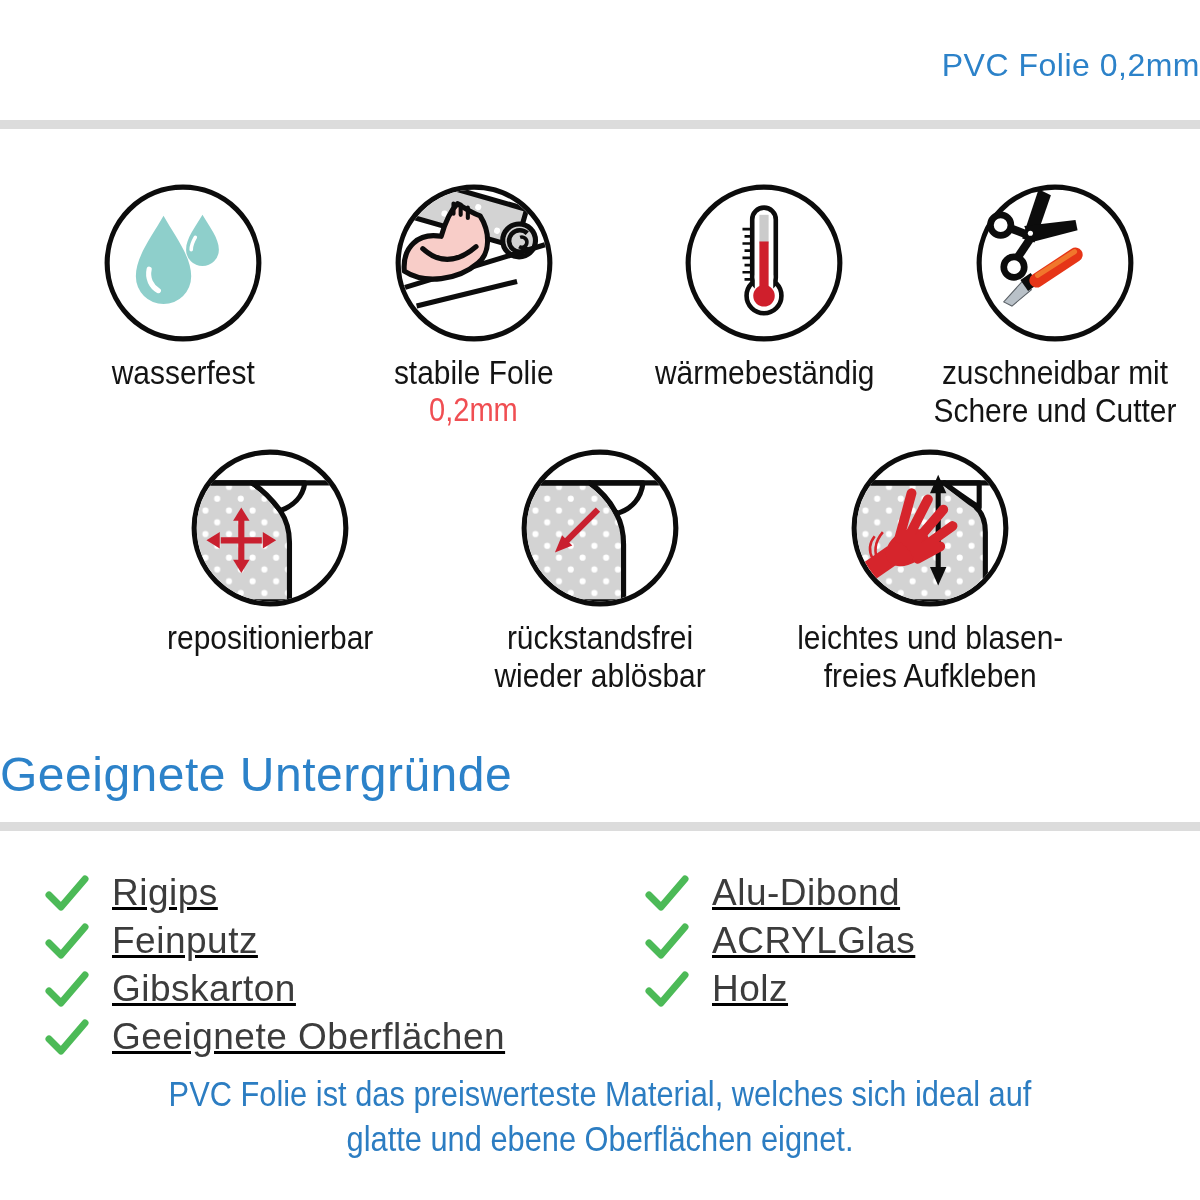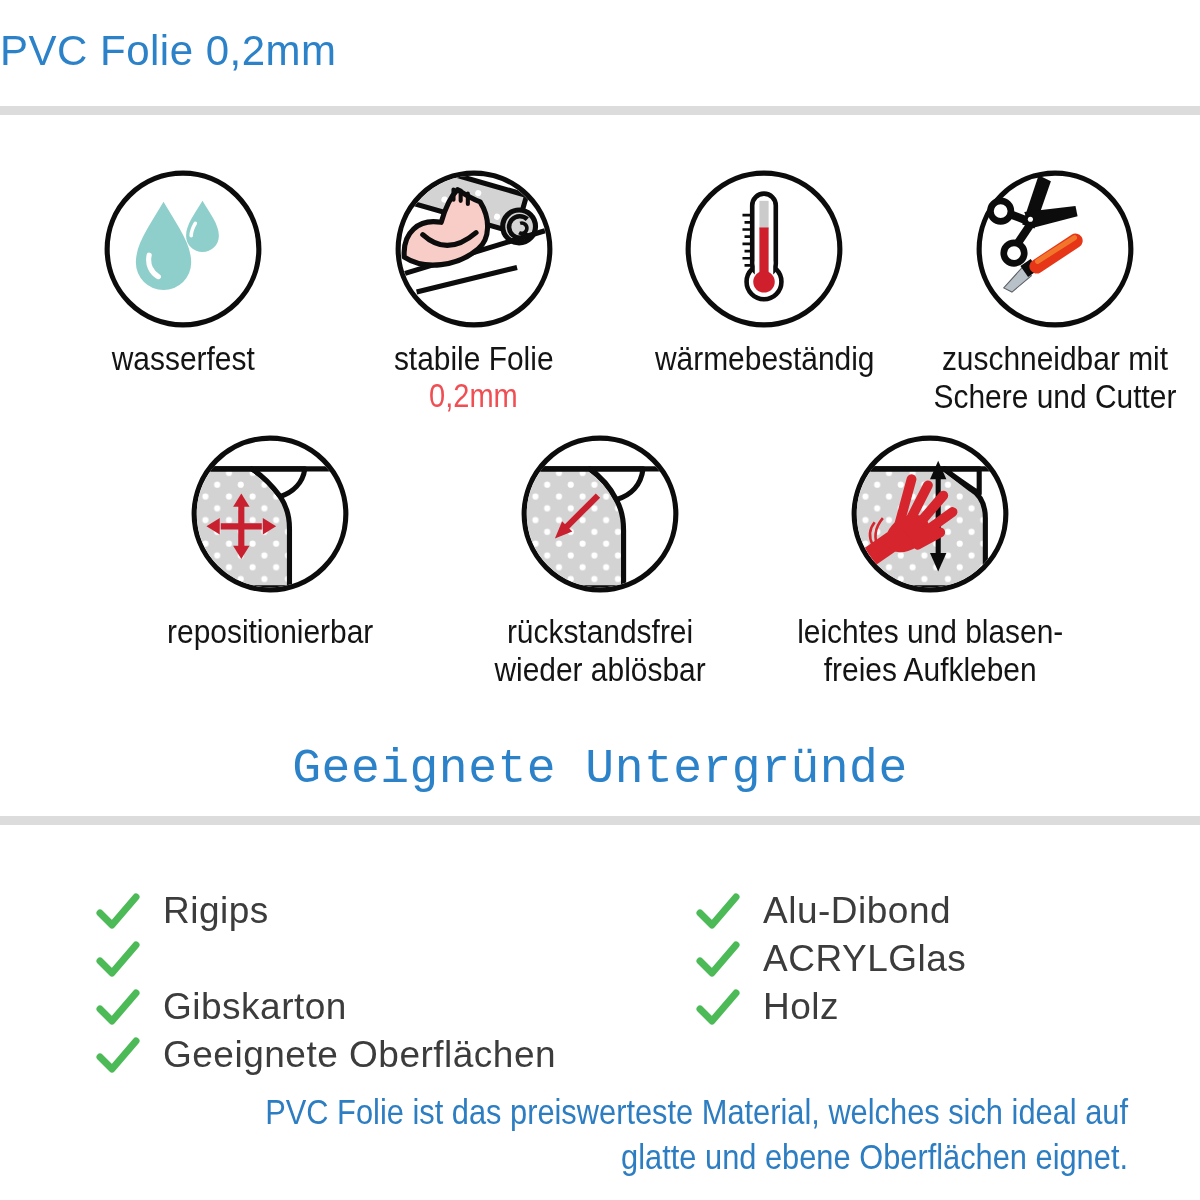--- a/index.html
+++ b/index.html
@@ -1,45 +1,45 @@
 <!DOCTYPE html>
 <html lang="de"><head>
 <meta charset="utf-8">
 <style>
   html,body{margin:0;padding:0;background:#ffffff;overflow:hidden;}
   body{width:1200px;height:1200px;font-family:"Liberation Sans", sans-serif;}
   .page{position:relative;width:1200px;height:1200px;background:#fff;}
 
-  .main-title{margin-top:26px;text-align:left;font-size:42px;line-height:50px;
+  .main-title{margin-top:40px;text-align:right;font-size:32px;line-height:50px;
     color:#2c82c9;letter-spacing:.5px;}
   .divider{height:9px;background:#dcdcdc;margin-top:30px;}
   .divider.second{margin-top:22px;}
 
   .feature-row{display:flex;justify-content:center;}
   .feature-row.row1{margin-top:52px;padding-left:38px;}
   .feature-row.row2{margin-top:17px;width:990px;margin-left:auto;margin-right:auto;}
   .feature-cell{width:300px;display:flex;flex-direction:column;align-items:center;}
-  .feature-row.row2 .feature-cell{width:330px;gap:8px;}
+  .feature-row.row2 .feature-cell{width:330px;}
   .circle-icon svg{width:164px;height:164px;display:block;}
   .feature-label{margin-top:8px;text-align:center;font-size:34px;line-height:38px;
     color:#141414;}
   .cond{display:inline-block;transform:scaleX(.88);transform-origin:50% 50%;}
   .feature-sublabel{font-size:33px;line-height:38px;color:#f04e52;text-align:center;}
 
-  .section-title{margin-top:56px;text-align:center;font-size:48px;line-height:50px;
-    color:#2c82c9;letter-spacing:.5px;font-family:Liberation Mono, monospace;}
-
-  .checklist{display:flex;margin-top:62px;padding-left:95px;}
+  .section-title{margin-top:56px;text-align:left;font-size:48px;line-height:50px;
+    color:#2c82c9;letter-spacing:.5px;}
+
+  .checklist{display:flex;margin-top:38px;padding-left:44px;text-decoration:underline;}
   .check-col{list-style:none;margin:0;padding:0;}
   .check-col.left{width:600px;}
   .check-item{display:flex;align-items:center;height:48px;}
   .check-item svg.check{width:46px;height:38px;flex:0 0 46px;margin-right:22px;}
   .check-label{font-size:37px;color:#3c3c3c;letter-spacing:.5px;}
 
-  .footer-note{margin-top:10px;text-align:right;color:#2c7dc2;font-size:35px;line-height:45px;}
+  .footer-note{margin-top:10px;text-align:center;color:#2c7dc2;font-size:35px;line-height:45px;}
   .footer-note .line{display:block;}
 </style>
 </head>
 <body>
 
 <div class="page">
 
   <div class="main-title">PVC Folie 0,2mm</div>
   <div class="divider"></div>
 
@@ -234,20 +234,21 @@
       <li class="check-item">
         <svg class="check" viewBox="0 0 46 38">
             <path d="M5 21 L17 33 L41 5" stroke="#4cba57" stroke-width="7" fill="none" stroke-linecap="round" stroke-linejoin="round"></path>
           </svg>
         <span class="check-label">Rigips</span>
       </li>
       <li class="check-item">
         <svg class="check" viewBox="0 0 46 38">
             <path d="M5 21 L17 33 L41 5" stroke="#4cba57" stroke-width="7" fill="none" stroke-linecap="round" stroke-linejoin="round"></path>
           </svg>
+        <span class="check-label">Feinputz</span>
       </li>
       <li class="check-item">
         <svg class="check" viewBox="0 0 46 38">
             <path d="M5 21 L17 33 L41 5" stroke="#4cba57" stroke-width="7" fill="none" stroke-linecap="round" stroke-linejoin="round"></path>
           </svg>
         <span class="check-label">Gibskarton</span>
       </li>
       <li class="check-item">
         <svg class="check" viewBox="0 0 46 38">
             <path d="M5 21 L17 33 L41 5" stroke="#4cba57" stroke-width="7" fill="none" stroke-linecap="round" stroke-linejoin="round"></path>

